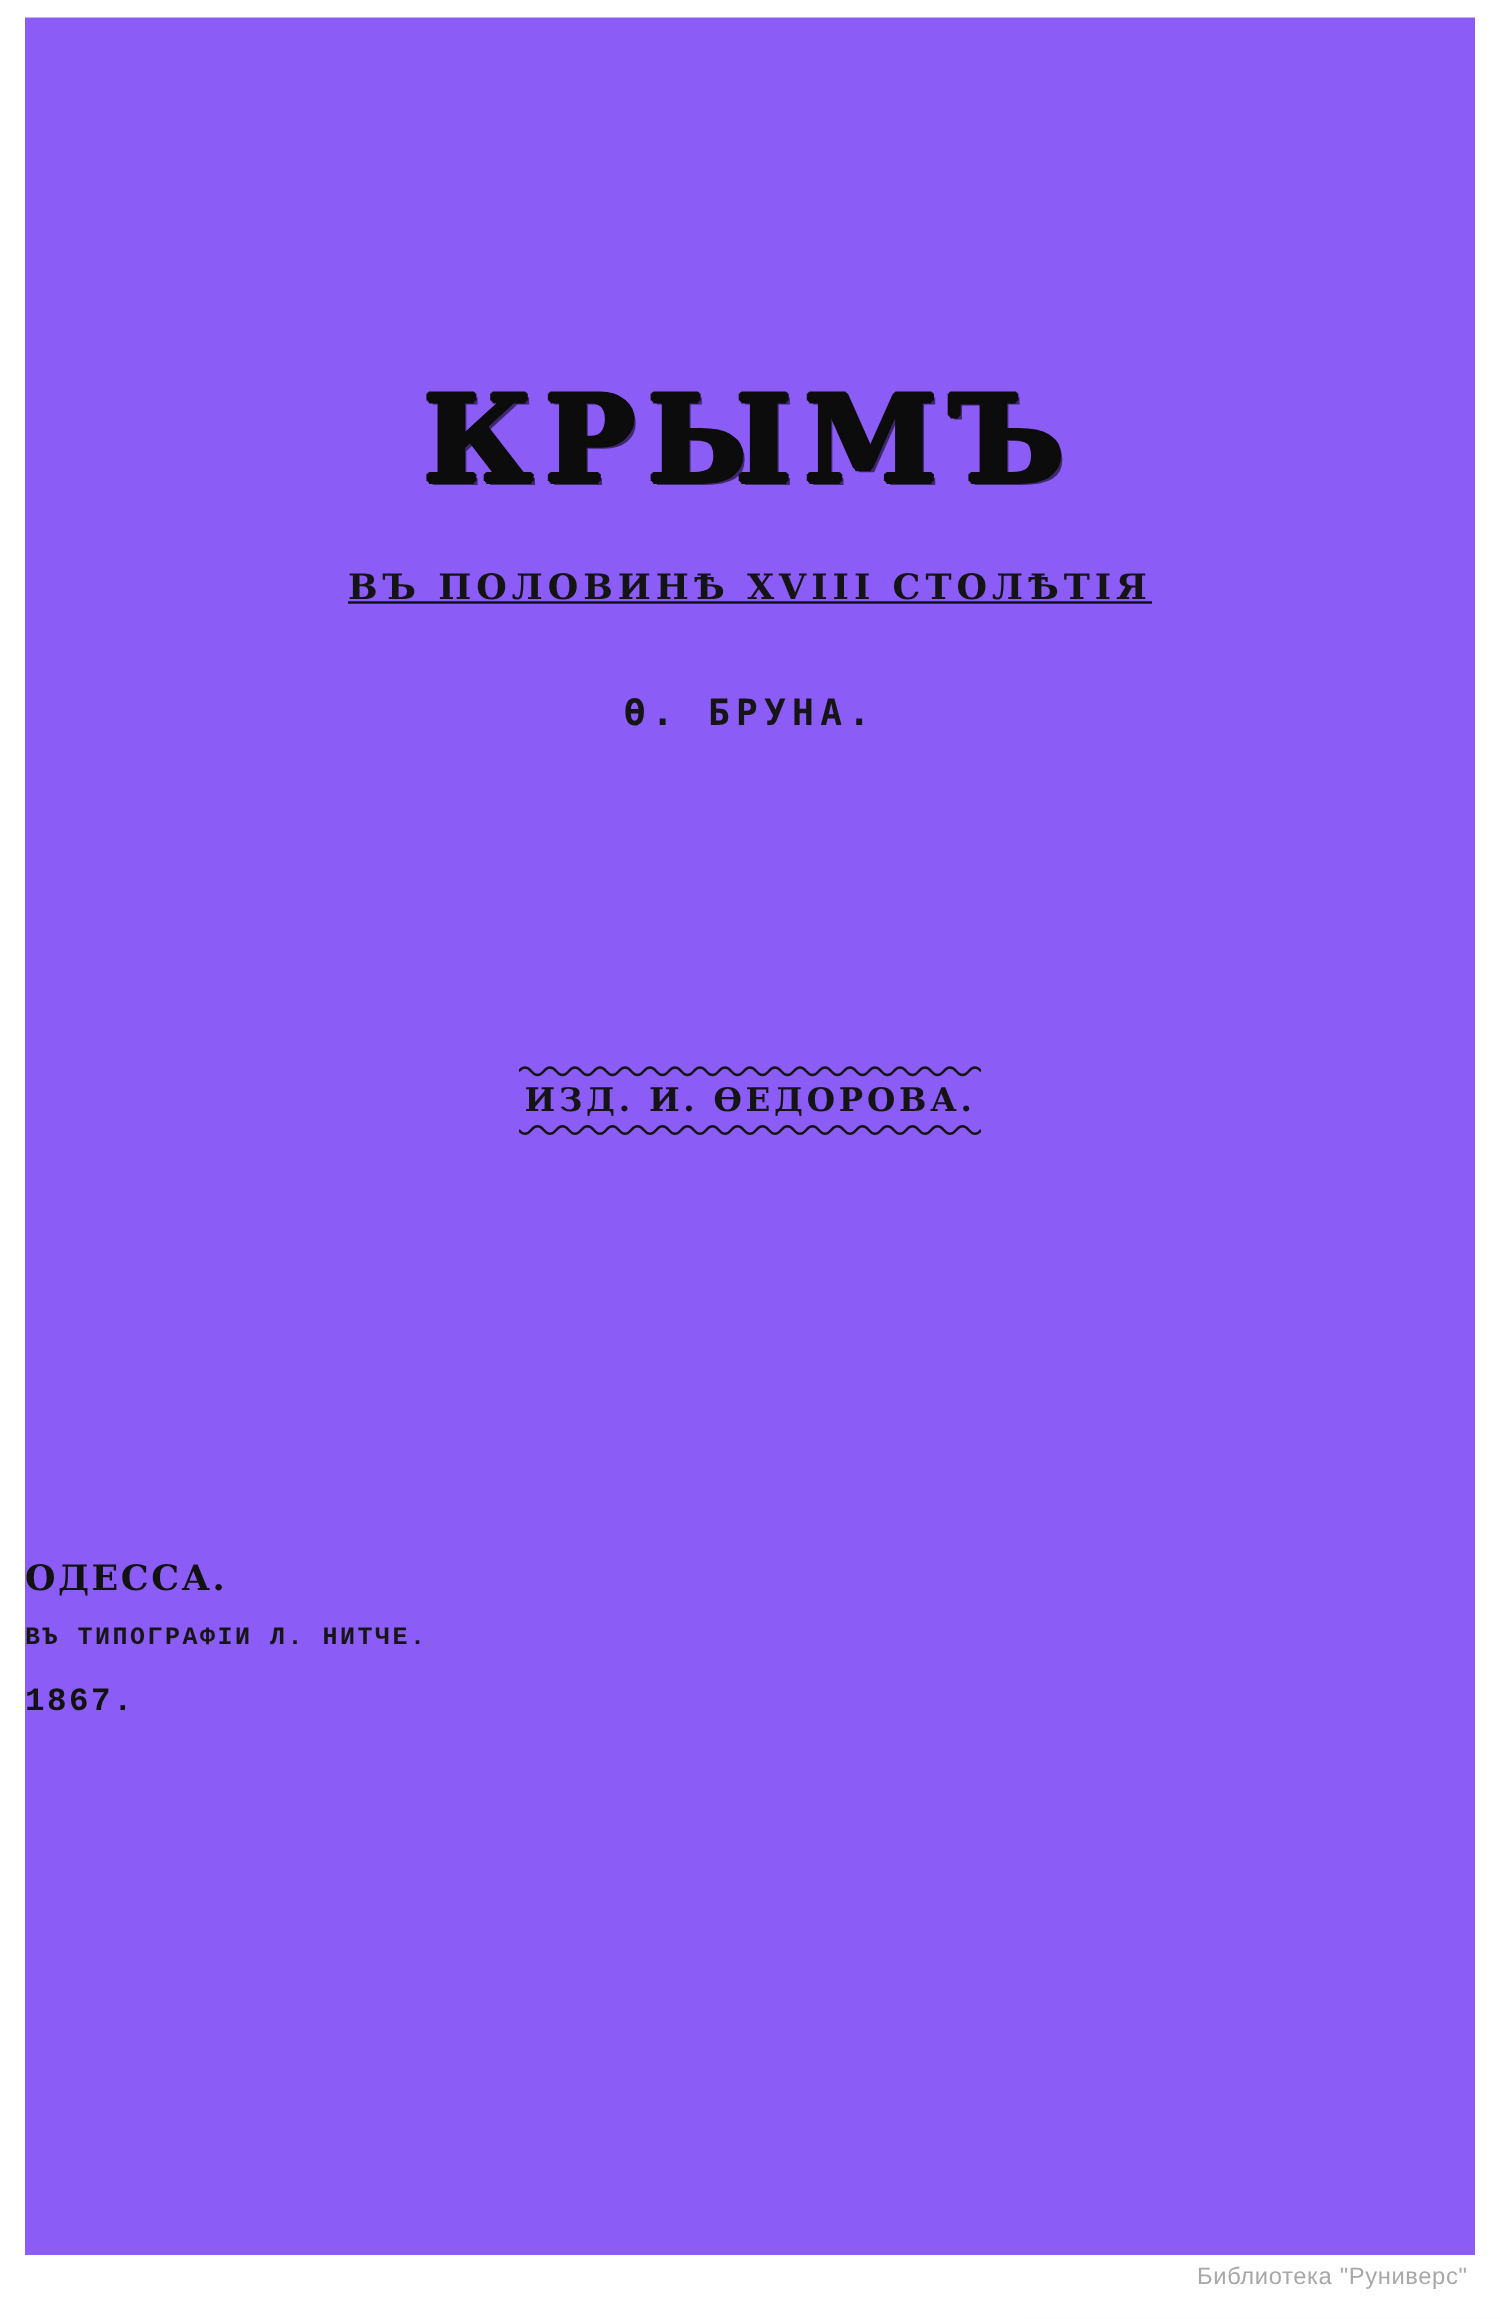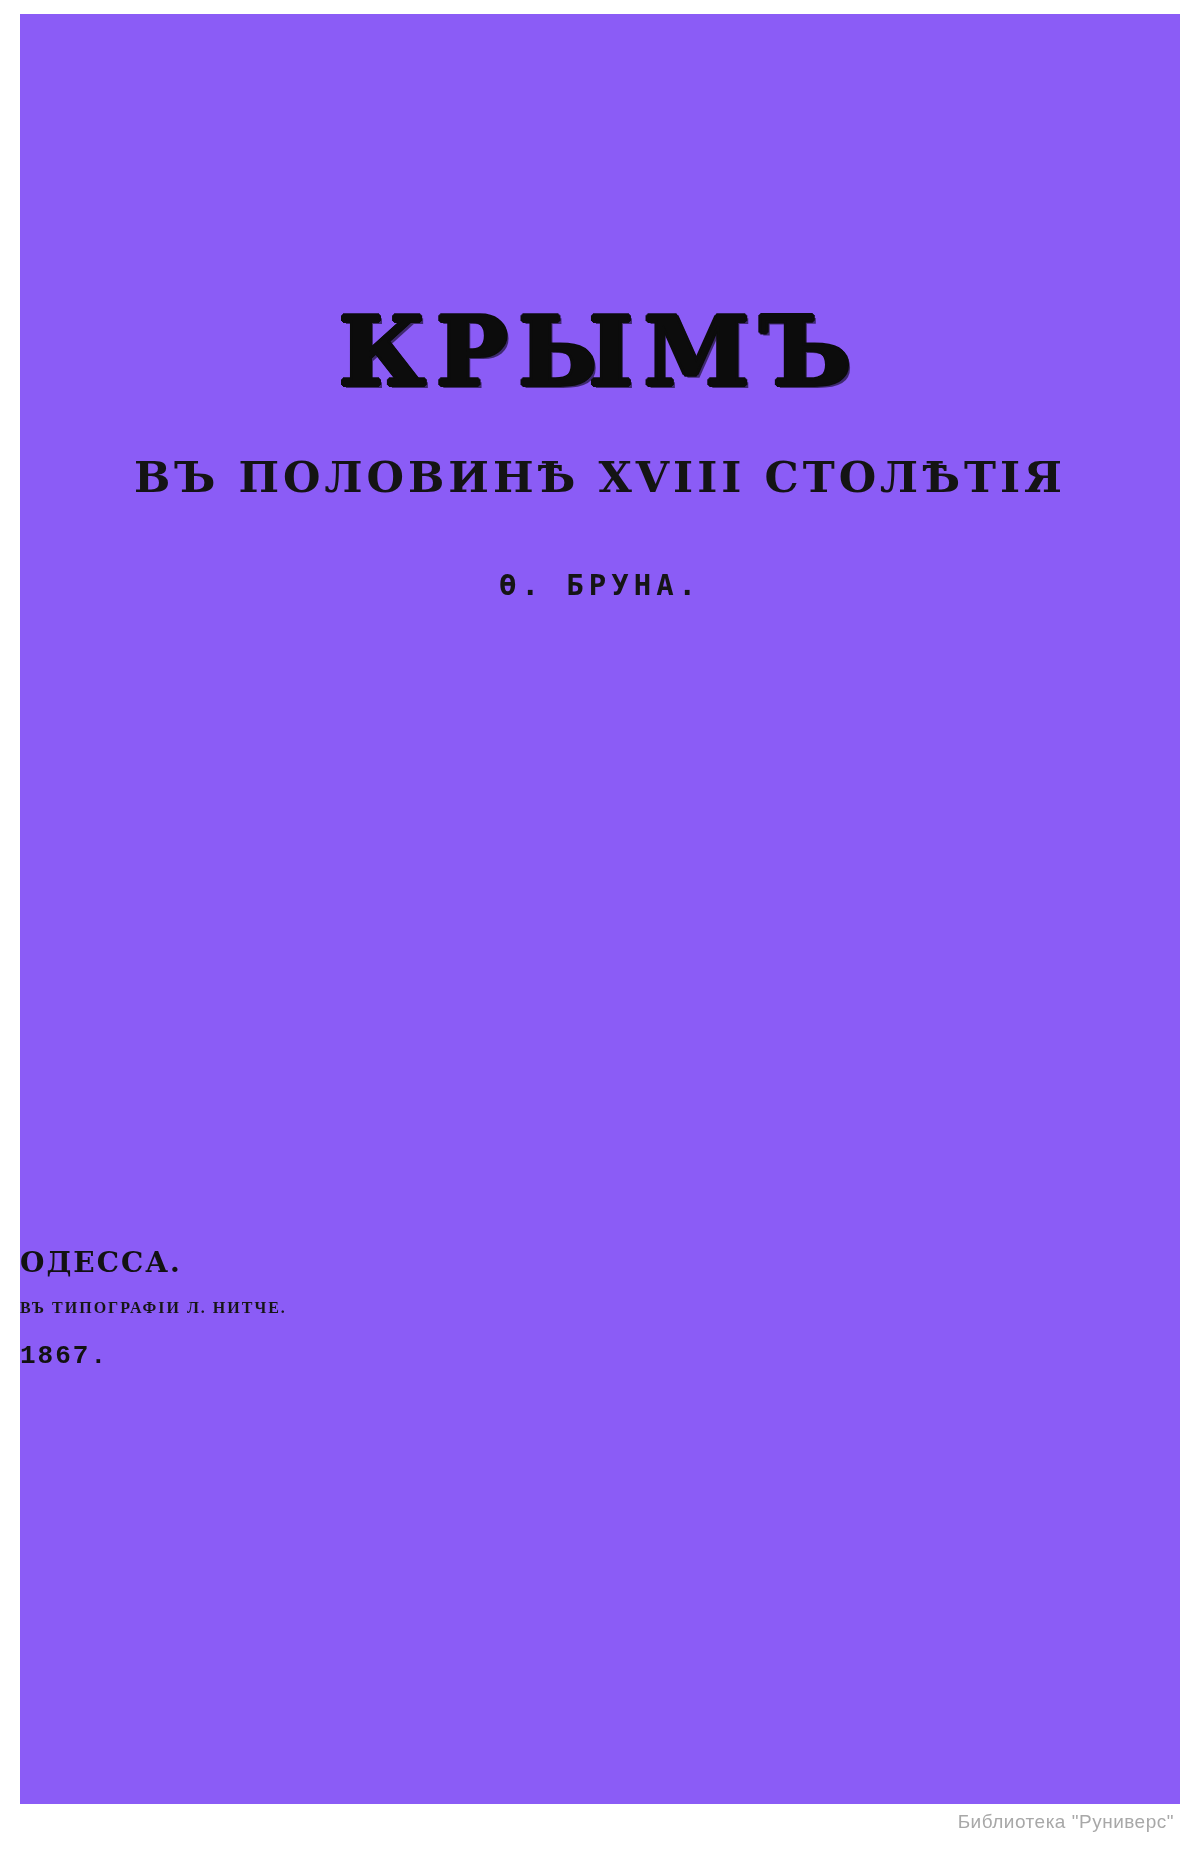--- a/index.html
+++ b/index.html
@@ -59,24 +59,25 @@
        0 2px 0 #0c0c0c,
        0 -2px 0 #0c0c0c,
        3px 3px 0 rgba(0,0,0,0.55);
     -webkit-text-stroke: 2px #0c0c0c;
   }
 
   .subtitle {
     margin-top: 56px;
     font-family: "DejaVu Serif", serif;
     font-weight: 700;
-    font-size: 43px;
+    font-size: 28px;
     line-height: 1;
     letter-spacing: 4px;
     color: #141414;
+    text-decoration: underline;
   }
 
   .author {
     margin-top: 72px;
     font-family: "DejaVu Sans Mono", monospace;
     font-weight: 700;
     font-size: 29px;
     line-height: 1;
     letter-spacing: 5px;
     color: #151515;
@@ -117,23 +118,23 @@
   }
   .city {
     font-family: "DejaVu Serif", serif;
     font-weight: 700;
     font-size: 28px;
     letter-spacing: 2px;
     color: #121212;
   }
   .printer {
     margin-top: 20px;
-    font-family: Liberation Serif, serif;
+    font-family: Liberation Mono, monospace;
     font-weight: 700;
-    font-size: 16px;
+    font-size: 20px;
     letter-spacing: 2px;
     color: #161616;
   }
   .year {
     margin-top: 24px;
     font-family: Liberation Mono, monospace;
     font-weight: 700;
     font-size: 26px;
     letter-spacing: 2px;
     color: #121212;
@@ -156,20 +157,35 @@
   <div class="page-inner">
 
     <div class="title-block">
       <div class="main-title">КРЫМЪ</div>
 
       <div class="subtitle">ВЪ ПОЛОВИНѢ XVIII СТОЛѢТІЯ</div>
 
       <div class="author">Ѳ. БРУНА.</div>
     </div>
 
+    <div class="publisher-wrap">
+      <span class="wave">
+        <svg width="370" height="12" viewBox="0 0 370 12" xmlns="http://www.w3.org/2000/svg">
+          <path d="M0 7 Q5 1 10 7 T20 7 T30 7 T40 7 T50 7 T60 7 T70 7 T80 7 T90 7 T100 7 T110 7 T120 7 T130 7 T140 7 T150 7 T160 7 T170 7 T180 7 T190 7 T200 7 T210 7 T220 7 T230 7 T240 7 T250 7 T260 7 T270 7 T280 7 T290 7 T300 7 T310 7 T320 7 T330 7 T340 7 T350 7 T360 7 T370 7" fill="none" stroke="#151515" stroke-width="2"></path>
+        </svg>
+      </span>
+
+      <div class="publisher-line">ИЗД. И. ѲЕДОРОВА.</div>
+
+      <span class="wave">
+        <svg width="370" height="12" viewBox="0 0 370 12" xmlns="http://www.w3.org/2000/svg">
+          <path d="M0 5 Q5 11 10 5 T20 5 T30 5 T40 5 T50 5 T60 5 T70 5 T80 5 T90 5 T100 5 T110 5 T120 5 T130 5 T140 5 T150 5 T160 5 T170 5 T180 5 T190 5 T200 5 T210 5 T220 5 T230 5 T240 5 T250 5 T260 5 T270 5 T280 5 T290 5 T300 5 T310 5 T320 5 T330 5 T340 5 T350 5 T360 5 T370 5" fill="none" stroke="#151515" stroke-width="2"></path>
+        </svg>
+      </span>
+    </div>
 
     <div class="imprint">
       <div class="city">ОДЕССА.</div>
       <div class="printer">ВЪ ТИПОГРАФІИ Л. НИТЧЕ.</div>
       <div class="year">1867.</div>
     </div>
 
   </div>
 
   <div class="watermark">Библиотека "Руниверс"</div>

